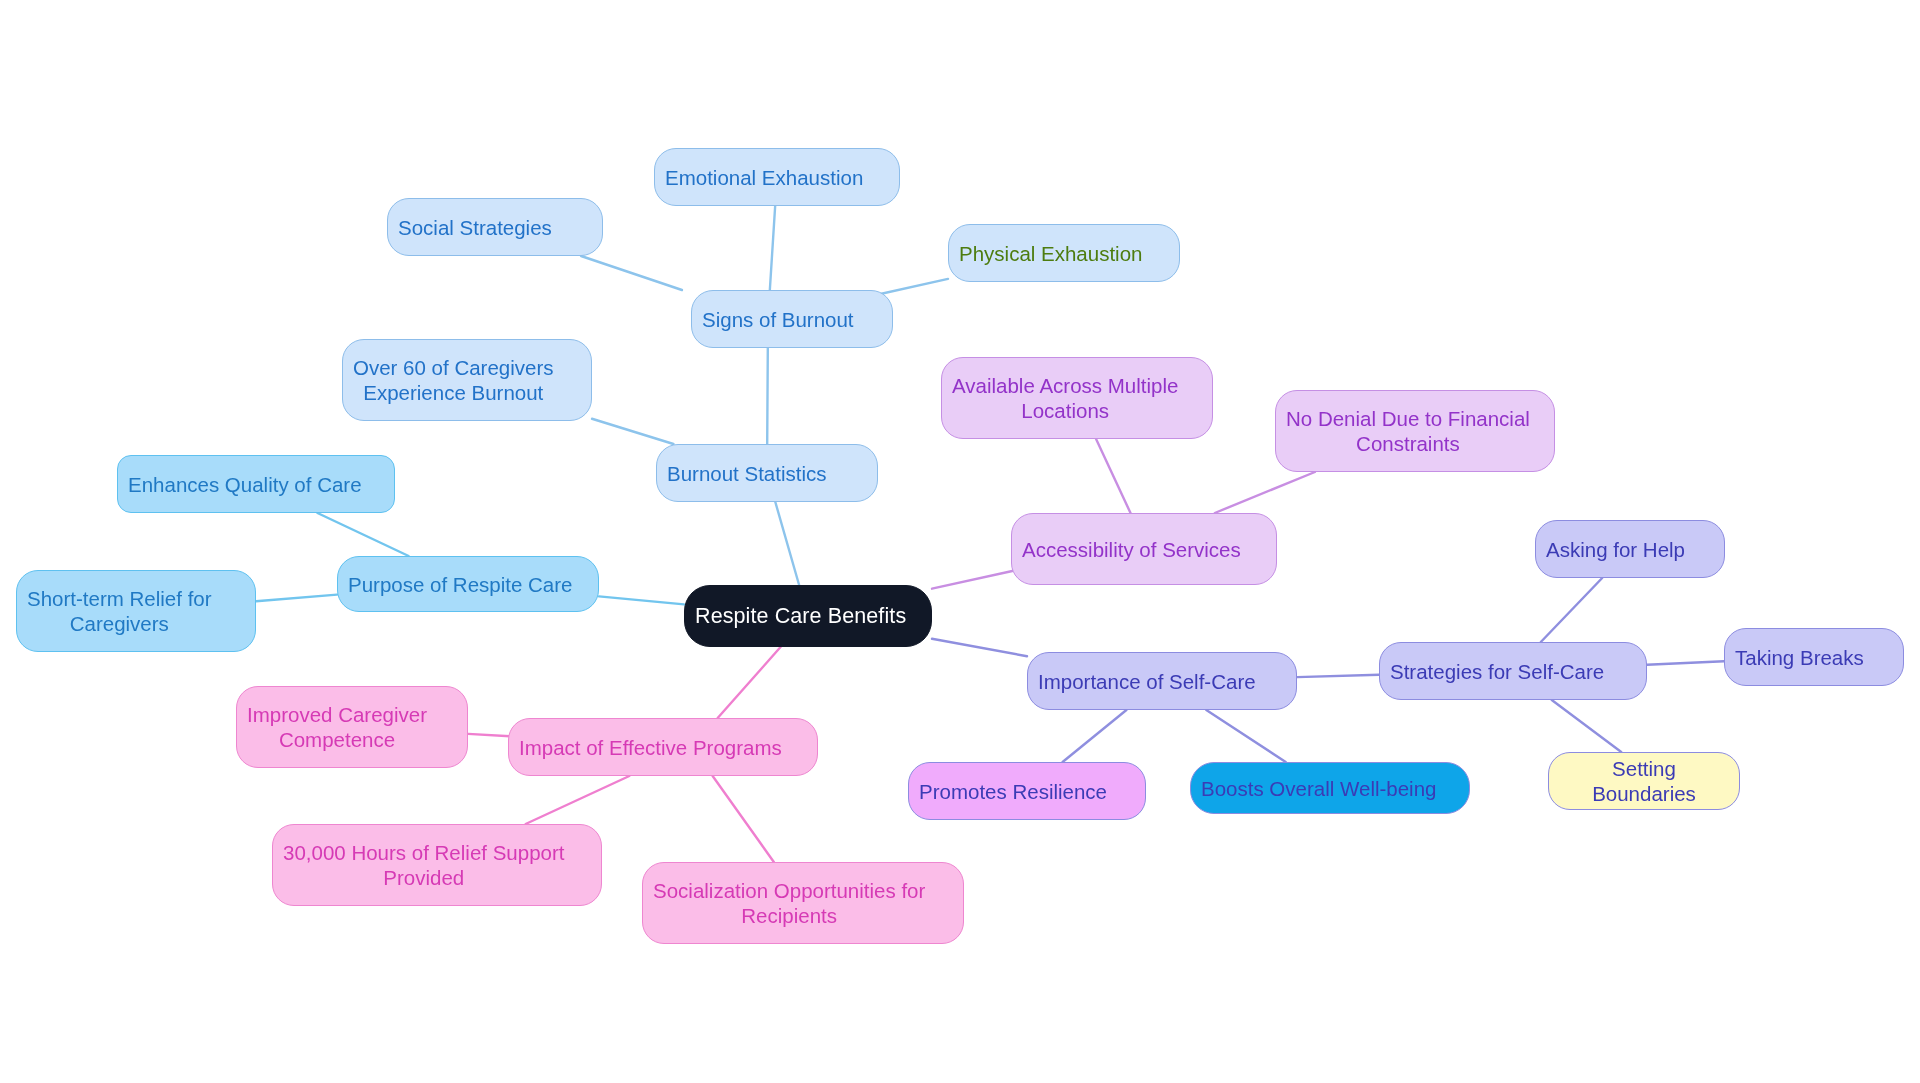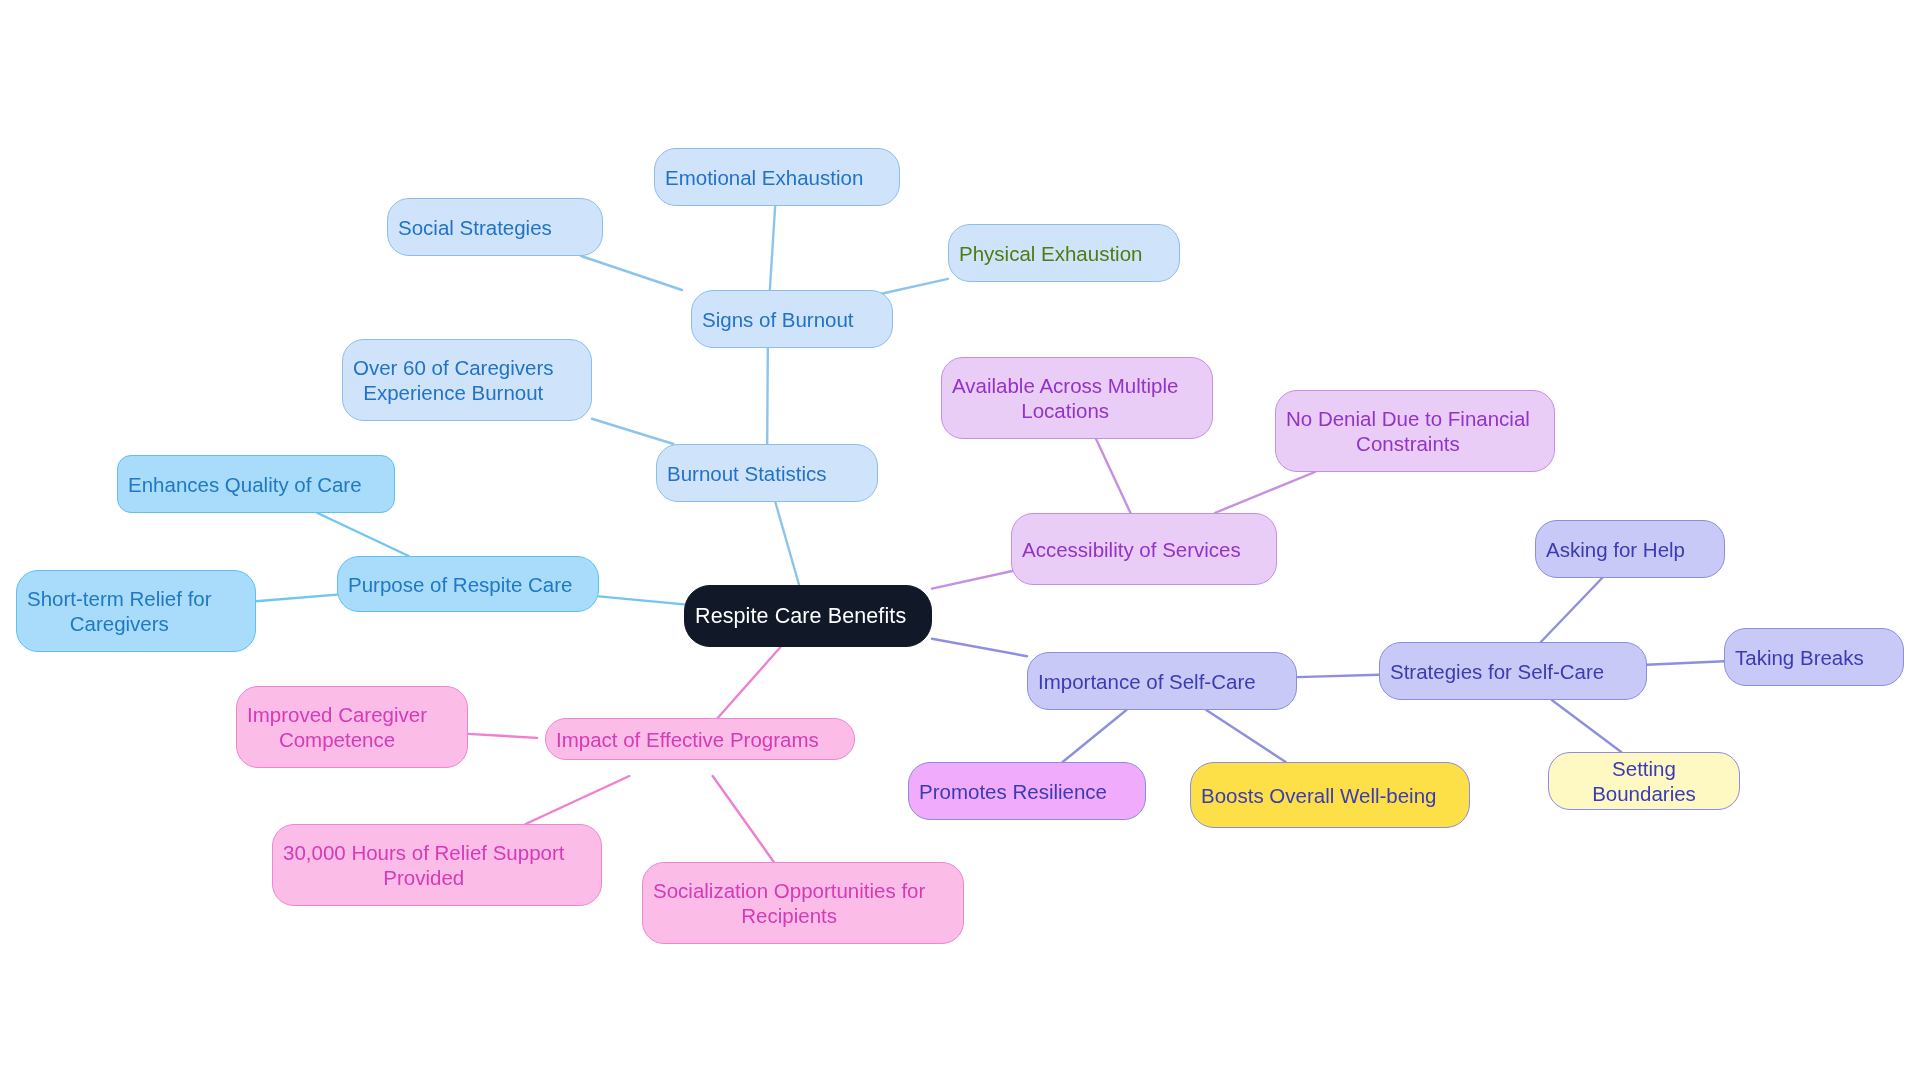--- a/index.html
+++ b/index.html
@@ -91,28 +91,28 @@
 Experience Burnout</span></div>
       <div class="node fs-20" style="left: 667px; top: 290px; width: 202px; height: 58px; background: rgb(207, 228, 251); border-color: rgb(141, 189, 234); color: rgb(34, 114, 200); margin-left: 24px;"><span class="node-label">Signs of Burnout</span></div>
       <div class="node fs-20" style="left: 387px; top: 198px; width: 216px; height: 58px; background: rgb(207, 228, 251); border-color: rgb(141, 189, 234); color: rgb(34, 114, 200);"><span class="node-label">Social Strategies</span></div>
       <div class="node fs-20" style="left: 654px; top: 148px; width: 246px; height: 58px; background: rgb(207, 228, 251); border-color: rgb(141, 189, 234); color: rgb(34, 114, 200);"><span class="node-label">Emotional Exhaustion</span></div>
       <div class="node fs-20" style="left: 948px; top: 224px; width: 232px; height: 58px; background: rgb(207, 228, 251); border-color: rgb(141, 189, 234); color: #4d7c0f;"><span class="node-label">Physical Exhaustion</span></div>
       <div class="node fs-20" style="left: 1011px; top: 513px; width: 266px; height: 72px; background: rgb(233, 205, 247); border-color: rgb(197, 143, 228); color: rgb(147, 51, 201);"><span class="node-label">Accessibility of Services</span></div>
       <div class="node fs-20" style="left: 941px; top: 357px; width: 272px; height: 82px; background: rgb(233, 205, 247); border-color: rgb(197, 143, 228); color: rgb(147, 51, 201);"><span class="node-label">Available Across Multiple
 Locations</span></div>
       <div class="node fs-20" style="left: 1275px; top: 390px; width: 280px; height: 82px; background: rgb(233, 205, 247); border-color: rgb(197, 143, 228); color: rgb(147, 51, 201);"><span class="node-label">No Denial Due to Financial
 Constraints</span></div>
-      <div class="node fs-20" style="left: 545px; top: 718px; width: 310px; height: 42px; background: rgb(251, 189, 232); border-color: rgb(238, 134, 208); color: rgb(214, 58, 181);"><span class="node-label">Impact of Effective Programs</span></div>
+      <div class="node fs-20" style="left: 508px; top: 718px; width: 310px; height: 58px; background: rgb(251, 189, 232); border-color: rgb(238, 134, 208); color: rgb(214, 58, 181);"><span class="node-label">Impact of Effective Programs</span></div>
       <div class="node fs-20" style="left: 236px; top: 686px; width: 232px; height: 82px; background: rgb(251, 189, 232); border-color: rgb(238, 134, 208); color: rgb(214, 58, 181);"><span class="node-label">Improved Caregiver
 Competence</span></div>
       <div class="node fs-20" style="left: 272px; top: 824px; width: 330px; height: 82px; background: rgb(251, 189, 232); border-color: rgb(238, 134, 208); color: rgb(214, 58, 181);"><span class="node-label">30,000 Hours of Relief Support
 Provided</span></div>
       <div class="node fs-20" style="left: 642px; top: 862px; width: 322px; height: 82px; background: rgb(251, 189, 232); border-color: rgb(238, 134, 208); color: rgb(214, 58, 181);"><span class="node-label">Socialization Opportunities for
 Recipients</span></div>
       <div class="node fs-20" style="left: 1027px; top: 652px; width: 270px; height: 58px; background: rgb(201, 201, 247); border-color: rgb(140, 140, 224); color: rgb(59, 59, 181);"><span class="node-label">Importance of Self-Care</span></div>
       <div class="node fs-20" style="left: 908px; top: 762px; width: 238px; height: 58px; background: #f0abfc; border-color: rgb(140, 140, 224); color: rgb(59, 59, 181);"><span class="node-label">Promotes Resilience</span></div>
-      <div class="node fs-20" style="left: 1190px; top: 762px; width: 280px; height: 66px; background: #fde047; border-color: rgb(140, 140, 224); color: rgb(59, 59, 181); border-radius: 24px;"><span class="node-label">Boosts Overall Well-being</span></div>
+      <div class="node fs-20" style="left: 1190px; top: 762px; width: 280px; height: 52px; background: #0ea5e9; border-color: rgb(140, 140, 224); color: rgb(59, 59, 181); border-radius: 24px;"><span class="node-label">Boosts Overall Well-being</span></div>
       <div class="node fs-20" style="left: 1379px; top: 642px; width: 268px; height: 58px; background: rgb(201, 201, 247); border-color: rgb(140, 140, 224); color: rgb(59, 59, 181);"><span class="node-label">Strategies for Self-Care</span></div>
       <div class="node fs-20" style="left: 1535px; top: 520px; width: 190px; height: 58px; background: rgb(201, 201, 247); border-color: rgb(140, 140, 224); color: rgb(59, 59, 181);"><span class="node-label">Asking for Help</span></div>
       <div class="node fs-20" style="left: 1724px; top: 628px; width: 180px; height: 58px; background: rgb(201, 201, 247); border-color: rgb(140, 140, 224); color: rgb(59, 59, 181);"><span class="node-label">Taking Breaks</span></div>
       <div class="node fs-20" style="left: 1548px; top: 752px; width: 192px; height: 58px; background: #fef9c3; border-color: rgb(140, 140, 224); color: rgb(59, 59, 181);"><span class="node-label">Setting Boundaries</span></div>
     </div>
 </div>
 
 </body></html>

